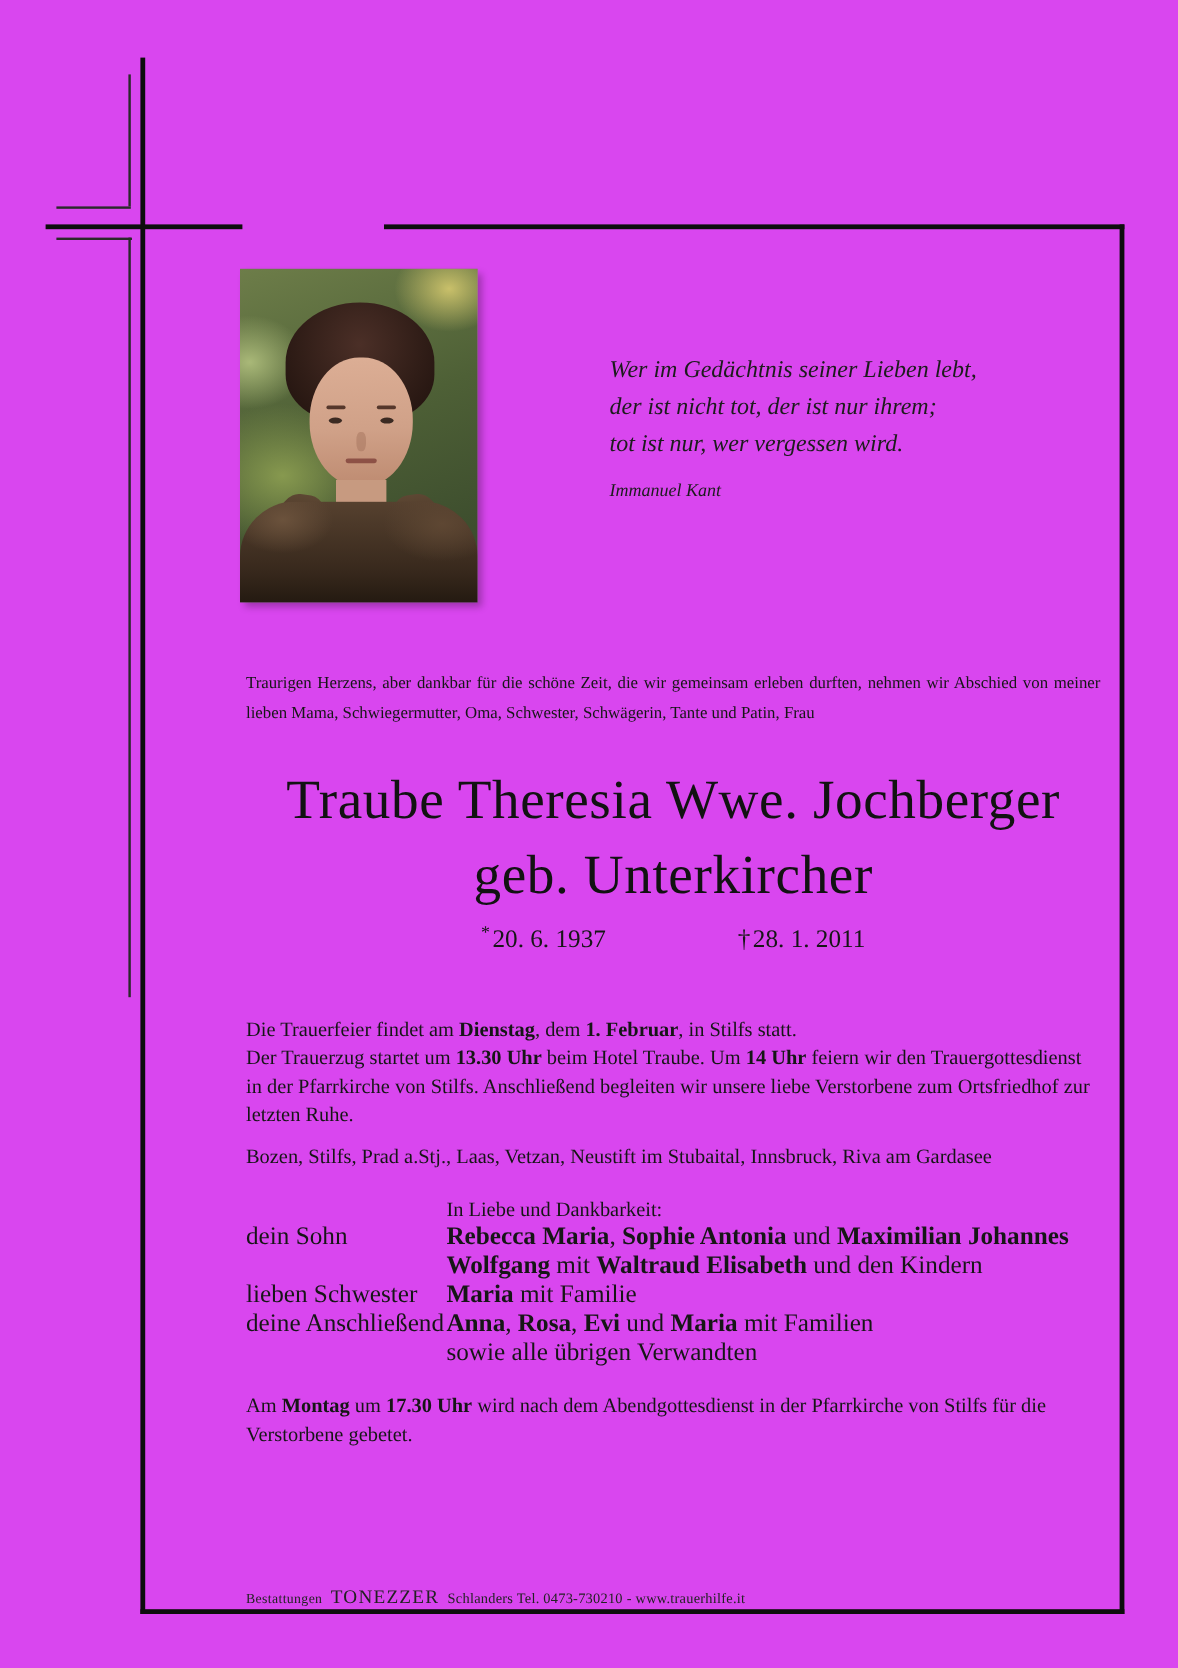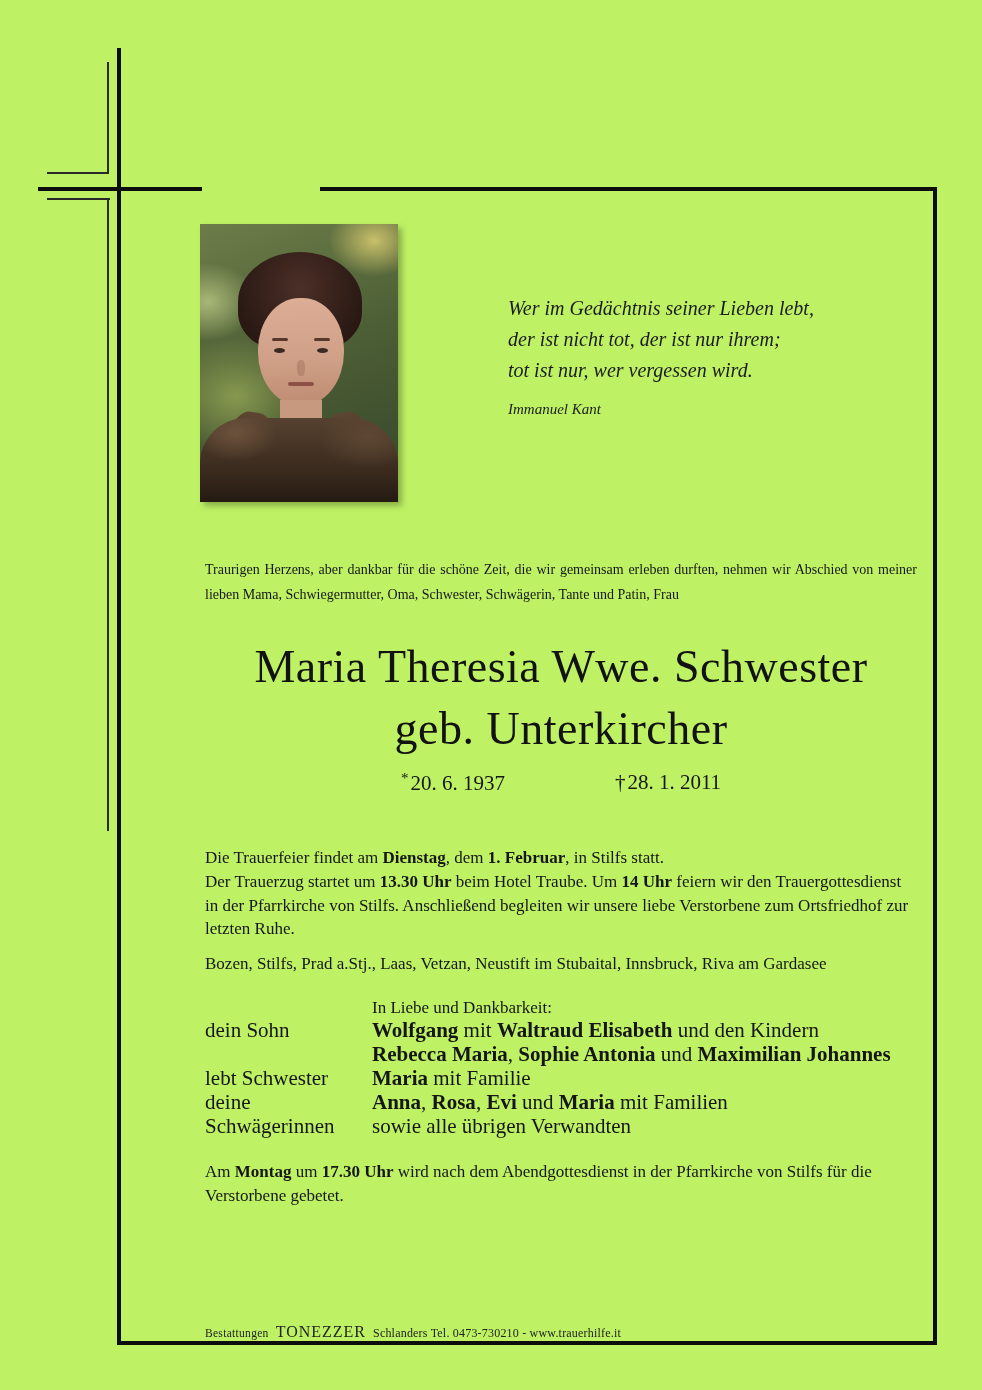--- a/index.html
+++ b/index.html
@@ -1,19 +1,19 @@
 <!DOCTYPE html>
 <html lang="de"><head>
 <meta charset="utf-8">
 <style>
   html,body{margin:0;padding:0;background:#e8e8e8;}
   .page{
     position:relative;
     width:982px;height:1390px;
-    background:#bef264;
+    background:#d946ef;
     margin:0 auto;
     overflow:hidden;
     font-family:"Liberation Serif", serif;
     color:#161616;
   }
   
   .line{position:absolute;background:#0d0d0d;}
   .v-thick-left {left:117px;top:48px;  width:4px;  height:1297px;}
   .h-thick-left {left:38px; top:187px; width:164px;height:4px;}
   .h-thick-right{left:320px;top:187px; width:617px;height:4px;}
@@ -132,51 +132,51 @@
   <div class="quote">
     <div>Wer im Gedächtnis seiner Lieben lebt,</div>
     <div>der ist nicht tot, der ist nur ihrem;</div>
     <div>tot ist nur, wer vergessen wird.</div>
     <div class="quote-attrib">Immanuel Kant</div>
   </div>
 
   <p class="intro">Traurigen Herzens, aber dankbar für die schöne Zeit, die wir gemeinsam erleben durften, nehmen wir Abschied von meiner lieben Mama, Schwiegermutter, Oma, Schwester, Schwägerin, Tante und Patin, Frau</p>
 
   <h1 class="deceased-name">
-    <span>Maria Theresia Wwe. Schwester</span><br>
+    <span>Traube Theresia Wwe. Jochberger</span><br>
     <span>geb. Unterkircher</span>
   </h1>
 
   <div class="dates">
     <span><span class="birth-symbol">*</span><span>20. 6. 1937</span></span>
     <span><span class="death-symbol">†</span><span>28. 1. 2011</span></span>
   </div>
 
   <p class="bodytext p-feier"><span>Die Trauerfeier findet am </span><span class="b">Dienstag</span><span>, dem </span><span class="b">1. Februar</span><span>, in Stilfs statt.</span></p>
   <p class="bodytext p-zug"><span>Der Trauerzug startet um </span><span class="b">13.30 Uhr</span><span> beim Hotel Traube. Um </span><span class="b">14 Uhr</span><span> feiern wir den Trauergottesdienst in der Pfarrkirche von Stilfs. Anschließend begleiten wir unsere liebe Verstorbene zum Ortsfriedhof zur letzten Ruhe.</span></p>
   <p class="bodytext p-places">Bozen, Stilfs, Prad a.Stj., Laas, Vetzan, Neustift im Stubaital, Innsbruck, Riva am Gardasee</p>
 
   <p class="bodytext p-salut">In Liebe und Dankbarkeit:</p>
 
   <div class="family">
     <div class="frow">
       <span class="flabel">dein Sohn</span>
       <span class="fval">
+        <span class="fline"><span class="b">Rebecca Maria</span><span>, </span><span class="b">Sophie Antonia</span><span> und </span><span class="b">Maximilian Johannes</span></span>
         <span class="fline"><span class="b">Wolfgang</span><span> mit </span><span class="b">Waltraud Elisabeth</span><span> und den Kindern</span></span>
-        <span class="fline"><span class="b">Rebecca Maria</span><span>, </span><span class="b">Sophie Antonia</span><span> und </span><span class="b">Maximilian Johannes</span></span>
       </span>
     </div>
     <div class="frow">
-      <span class="flabel">lebt Schwester</span>
+      <span class="flabel">lieben Schwester</span>
       <span class="fval">
         <span class="fline"><span class="b">Maria</span><span> mit Familie</span></span>
       </span>
     </div>
     <div class="frow">
-      <span class="flabel">deine Schwägerinnen</span>
+      <span class="flabel">deine Anschließend</span>
       <span class="fval">
         <span class="fline"><span class="b">Anna</span><span>, </span><span class="b">Rosa</span><span>, </span><span class="b">Evi</span><span> und </span><span class="b">Maria</span><span> mit Familien</span></span>
         <span class="fline"><span>sowie alle übrigen Verwandten</span></span>
       </span>
     </div>
   </div>
 
   <p class="bodytext p-montag"><span>Am </span><span class="b">Montag</span><span> um </span><span class="b">17.30 Uhr</span><span> wird nach dem Abendgottesdienst in der Pfarrkirche von Stilfs für die Verstorbene gebetet.</span></p>
 
   <div class="footer">

